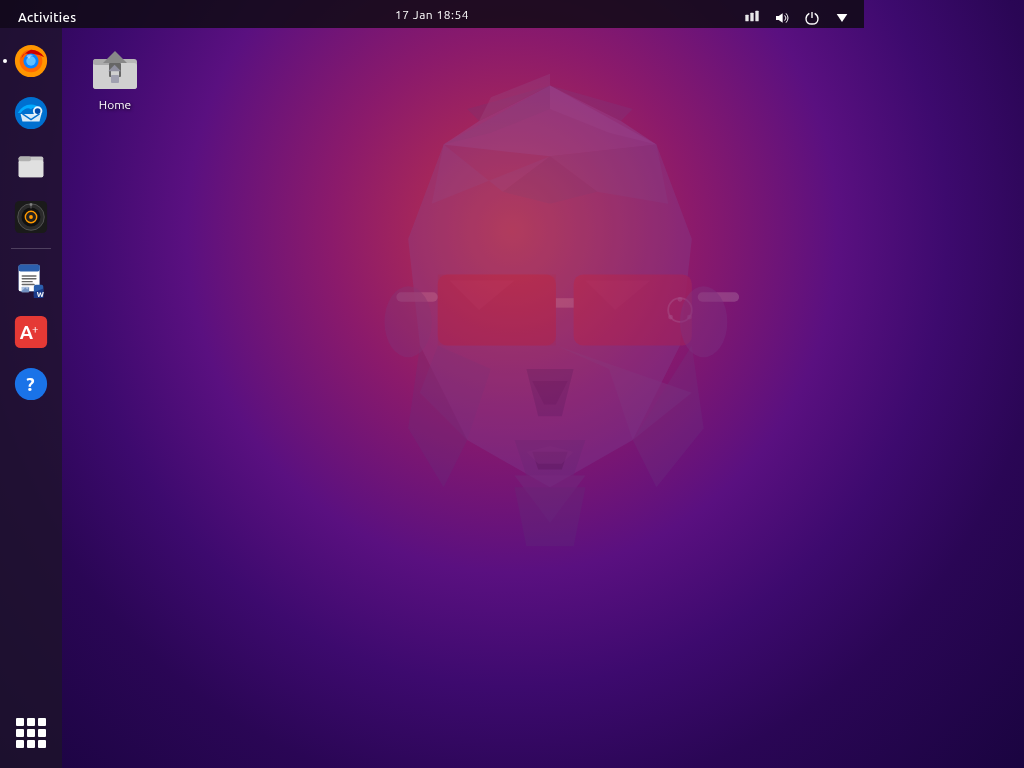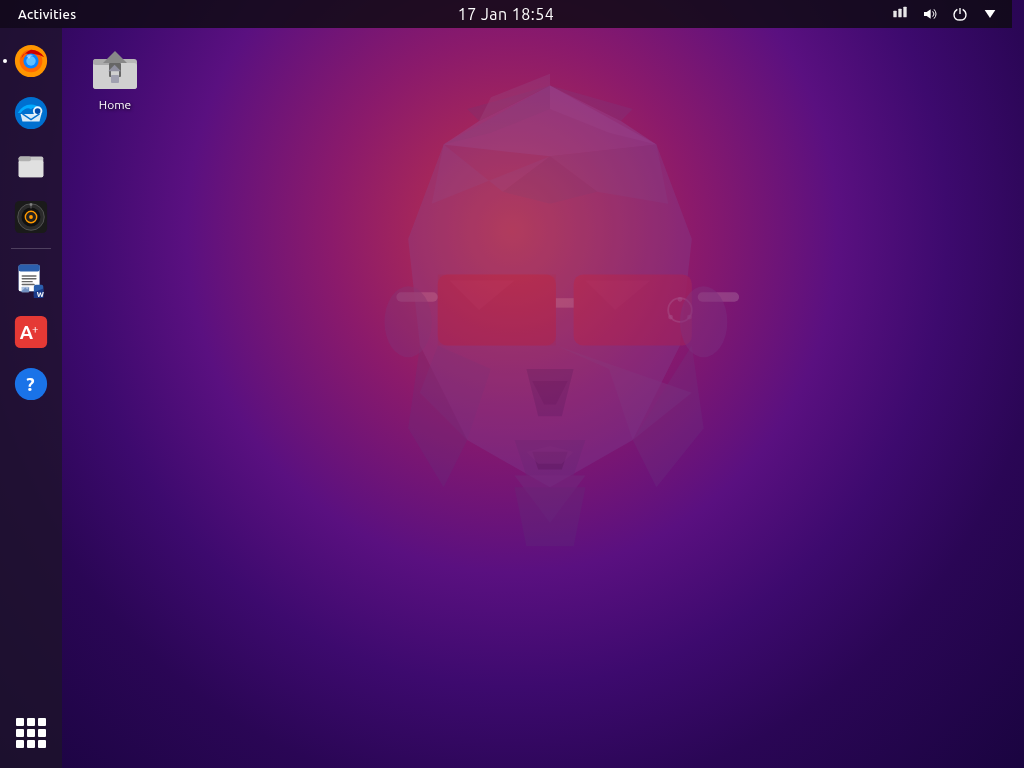--- a/index.html
+++ b/index.html
@@ -27,28 +27,28 @@
       width: 700px;
       height: 650px;
       opacity: 0.35;
     }
 
     
     #topbar {
       position: absolute;
       top: 0;
       left: 0;
-      width: 1012px;
+      width: 864px;
       height: 28px;
       background: rgba(15, 10, 20, 0.85);
       display: flex;
-      align-items: center;
+      align-items: flex-start;
       justify-content: space-between;
       z-index: 100;
-      padding: 0 10px;
+      padding: 8px 10px;
     }
 
     #topbar-left {
       display: flex;
       align-items: center;
     }
 
     #activities-btn {
       color: white;
       font-size: 13px;
@@ -56,21 +56,21 @@
       cursor: pointer;
       padding: 2px 8px;
       letter-spacing: 0.3px;
     }
 
     #topbar-center {
       position: absolute;
       left: 50%;
       transform: translateX(-50%);
       color: white;
-      font-size: 16px;
+      font-size: 12px;
       font-weight: 400;
       letter-spacing: 0.5px;
     }
 
     #topbar-right {
       display: flex;
       align-items: center;
       gap: 6px;
       margin-left: auto;
     }

